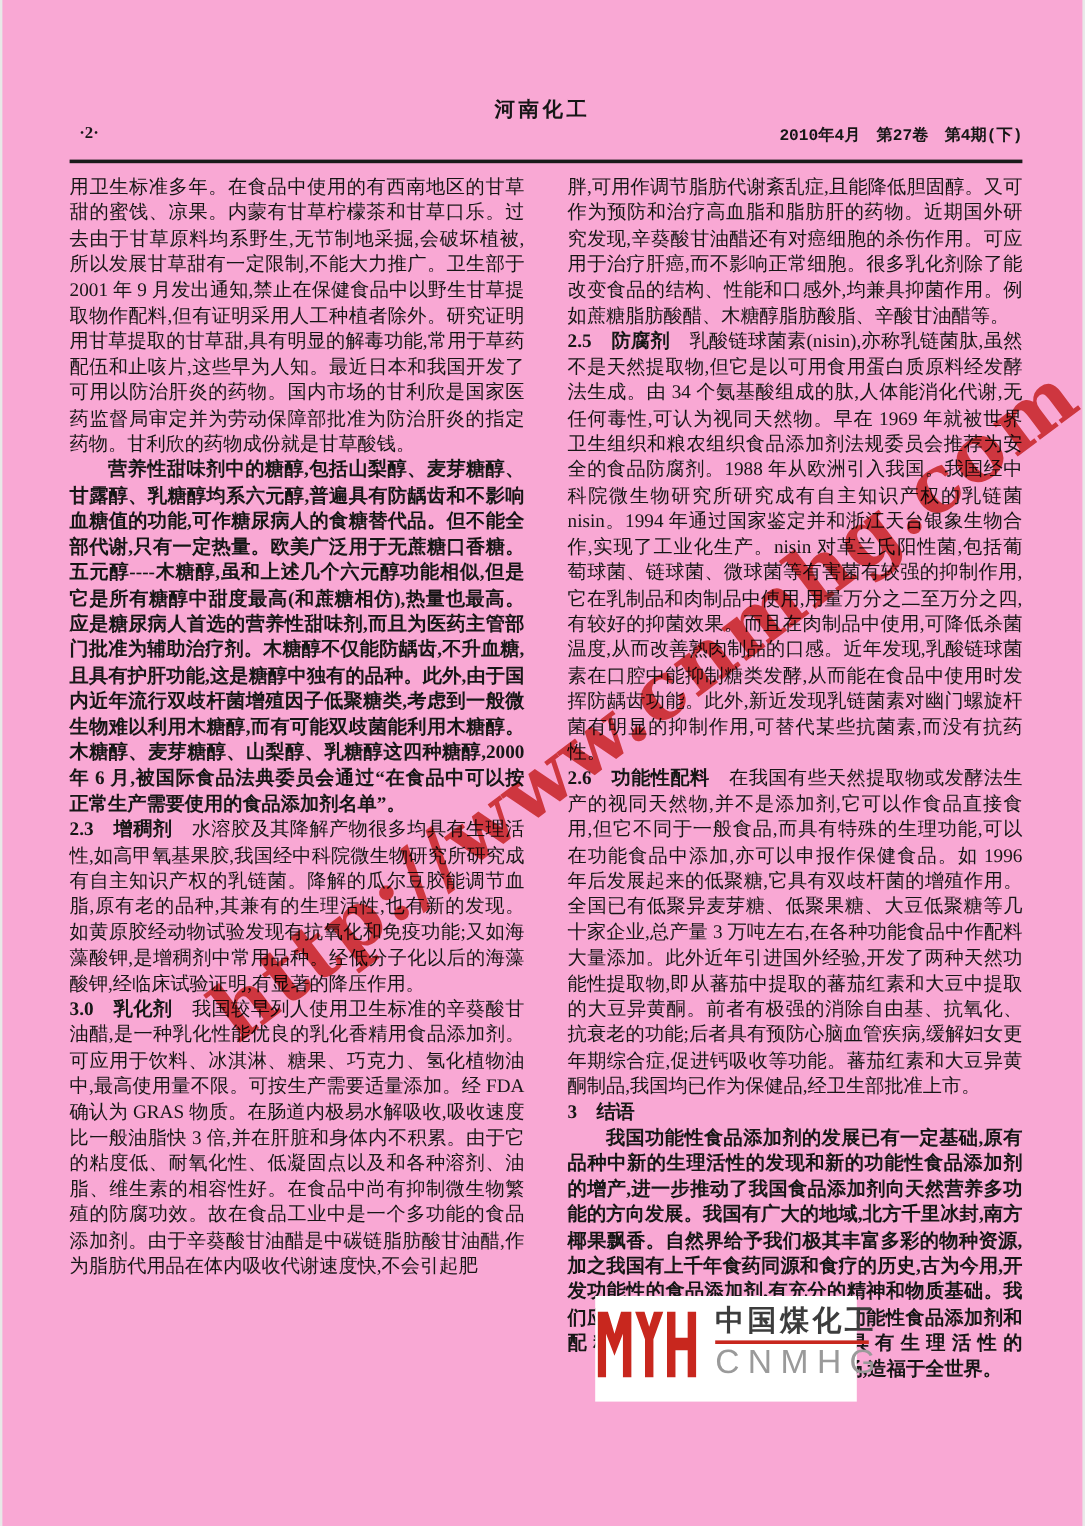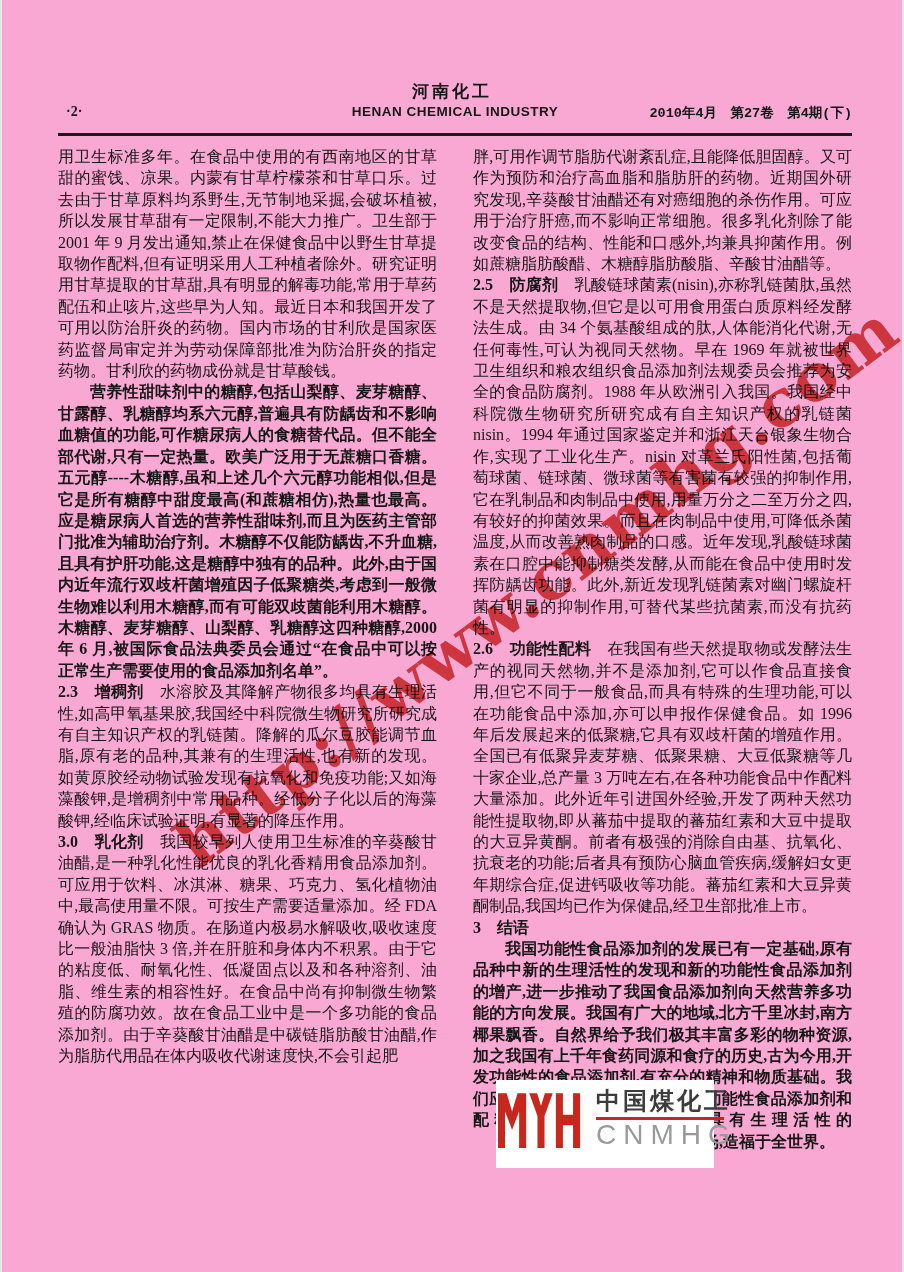--- a/index.html
+++ b/index.html
@@ -46,21 +46,20 @@
     letter-spacing:7px;line-height:22px;}
 </style>
 </head>
 <body>
 
 <div class="page">
 
   <div class="jtitle">河南化工</div>
   <div class="meta">
     <span class="pageno">·2·</span>
-    <span class="jen">HENAN CHEMICAL INDUSTRY</span>
     <span class="issue">2010年4月　第27卷　第4期(下)</span>
   </div>
   <div class="rule"></div>
 
   <div class="cols">
     <div class="col">
       <p class="para"><span>用卫生标准多年。在食品中使用的有西南地区的甘草甜的蜜饯、凉果。内蒙有甘草柠檬茶和甘草口乐。过去由于甘草原料均系野生,无节制地采掘,会破坏植被,所以发展甘草甜有一定限制,不能大力推广。卫生部于 2001 年 9 月发出通知,禁止在保健食品中以野生甘草提取物作配料,但有证明采用人工种植者除外。研究证明用甘草提取的甘草甜,具有明显的解毒功能,常用于草药配伍和止咳片,这些早为人知。最近日本和我国开发了可用以防治肝炎的药物。国内市场的甘利欣是国家医药监督局审定并为劳动保障部批准为防治肝炎的指定药物。甘利欣的药物成份就是甘草酸钱。</span></p>
       <p class="para indent"><span>营养性甜味剂中的糖醇,包括山梨醇、麦芽糖醇、甘露醇、乳糖醇均系六元醇,普遍具有防龋齿和不影响血糖值的功能,可作糖尿病人的食糖替代品。但不能全部代谢,只有一定热量。欧美广泛用于无蔗糖口香糖。五元醇----木糖醇,虽和上述几个六元醇功能相似,但是它是所有糖醇中甜度最高(和蔗糖相仿),热量也最高。应是糖尿病人首选的营养性甜味剂,而且为医药主管部门批准为辅助治疗剂。木糖醇不仅能防龋齿,不升血糖,且具有护肝功能,这是糖醇中独有的品种。此外,由于国内近年流行双歧杆菌增殖因子低聚糖类,考虑到一般微生物难以利用木糖醇,而有可能双歧菌能利用木糖醇。木糖醇、麦芽糖醇、山梨醇、乳糖醇这四种糖醇,2000 年 6 月,被国际食品法典委员会通过“在食品中可以按正常生产需要使用的食品添加剂名单”。</span></p>
       <p class="para"><span class="lead">2.3　增稠剂</span><span>　水溶胶及其降解产物很多均具有生理活性,如高甲氧基果胶,我国经中科院微生物研究所研究成有自主知识产权的乳链菌。降解的瓜尔豆胶能调节血脂,原有老的品种,其兼有的生理活性,也有新的发现。如黄原胶经动物试验发现有抗氧化和免疫功能;又如海藻酸钾,是增稠剂中常用品种。经低分子化以后的海藻酸钾,经临床试验证明,有显著的降压作用。</span></p>
       <p class="para"><span class="lead">3.0　乳化剂</span><span>　我国较早列人使用卫生标准的辛葵酸甘油醋,是一种乳化性能优良的乳化香精用食品添加剂。可应用于饮料、冰淇淋、糖果、巧克力、氢化植物油中,最高使用量不限。可按生产需要适量添加。经 FDA 确认为 GRAS 物质。在肠道内极易水解吸收,吸收速度比一般油脂快 3 倍,并在肝脏和身体内不积累。由于它的粘度低、耐氧化性、低凝固点以及和各种溶剂、油脂、维生素的相容性好。在食品中尚有抑制微生物繁殖的防腐功效。故在食品工业中是一个多功能的食品添加剂。由于辛葵酸甘油醋是中碳链脂肪酸甘油醋,作为脂肪代用品在体内吸收代谢速度快,不会引起肥</span></p>

